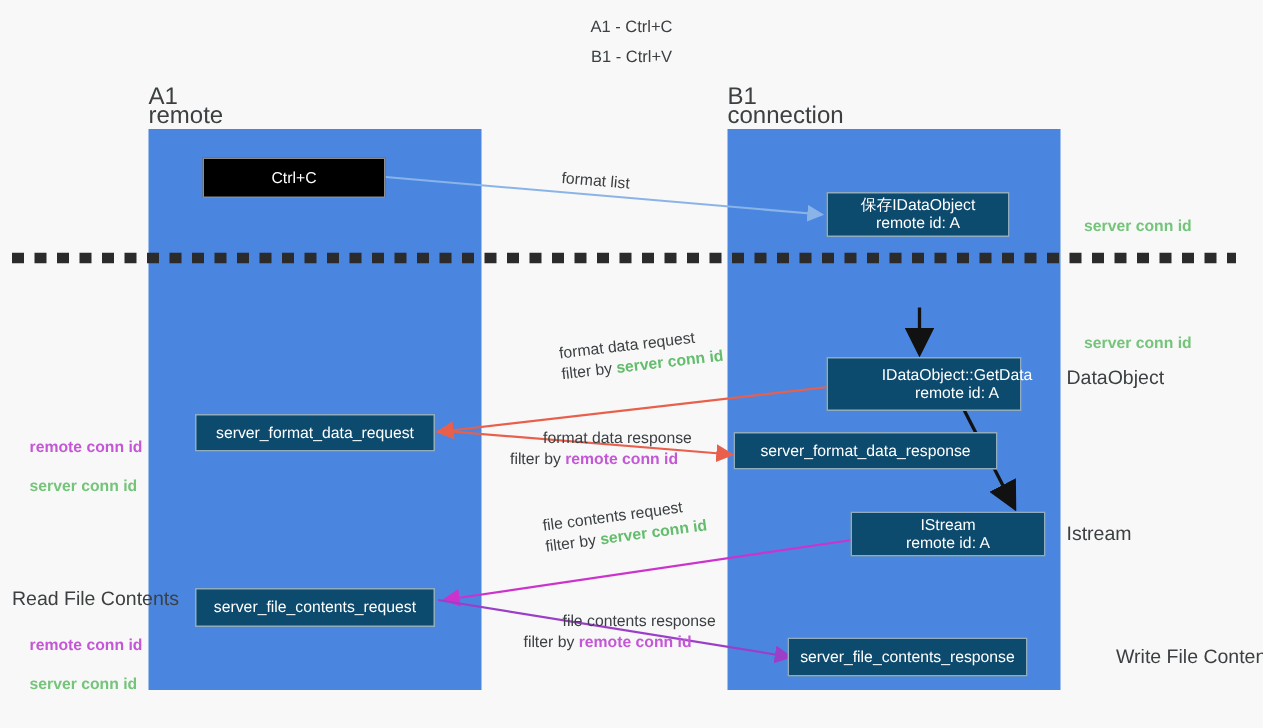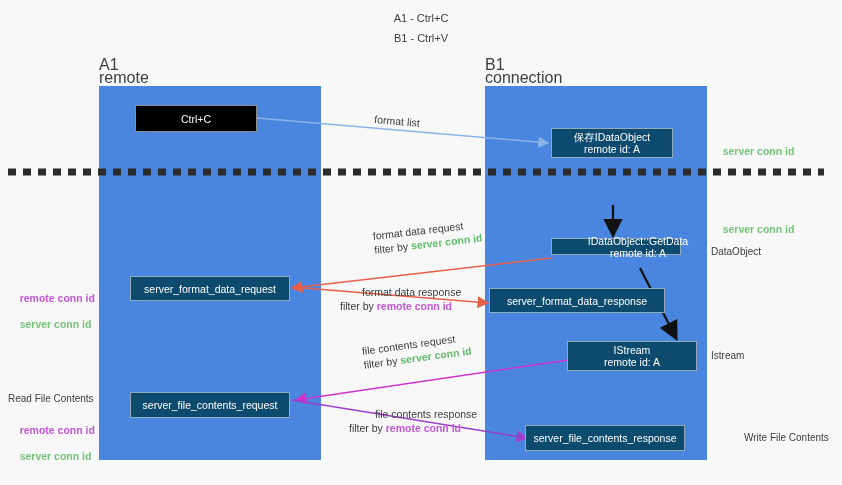--- a/index.html
+++ b/index.html
@@ -79,21 +79,21 @@
     font-size: 10.5px;
     color: #3c4043;
     line-height: 14px;
     white-space: nowrap;
     transform-origin: left top;
   }
   .flow-label b.server { color: #63bd6c; }
   .flow-label b.remote { color: #c457d6; }
   .plain-label {
     position: absolute;
-    font-size: 10px;
+    font-size: 13px;
     color: #3c4043;
     line-height: 14px;
     white-space: nowrap;
   }
 </style>
 </head>
 <body>
 
 <div id="stage">
 
@@ -143,21 +143,21 @@
 
     <line x1="8" y1="172" x2="824" y2="172" stroke="#2b2b2b" stroke-width="7" stroke-dasharray="8 7" stroke-linecap="butt"></line>
   </svg>
 
   <div class="node green" style="left:135px; top:105px; width:122px; height:27px;">Ctrl+C</div>
 
   <div class="node orange" style="left:551px; top:128px; width:122px; height:30px;">保存IDataObject
 remote id: A</div>
 
 
-  <div class="node orange" style="left:551px; top:238px; width:130px; height:17px;padding-left:44px;">IDataObject::GetData
+  <div class="node orange" style="left:551px; top:238px; width:130px; height:36px;padding-left:44px;">IDataObject::GetData
 remote id: A</div>
 
   <div class="node orange" style="left:130px; top:276px; width:160px; height:25px;">server_format_data_request</div>
 
   <div class="node orange" style="left:489px; top:288px; width:176px; height:25px;">server_format_data_response</div>
 
   <div class="node orange" style="left:567px; top:341px; width:130px; height:30px;">IStream
 remote id: A</div>
 
   <div class="node orange" style="left:130px; top:392px; width:160px; height:26px;">server_file_contents_request</div>

